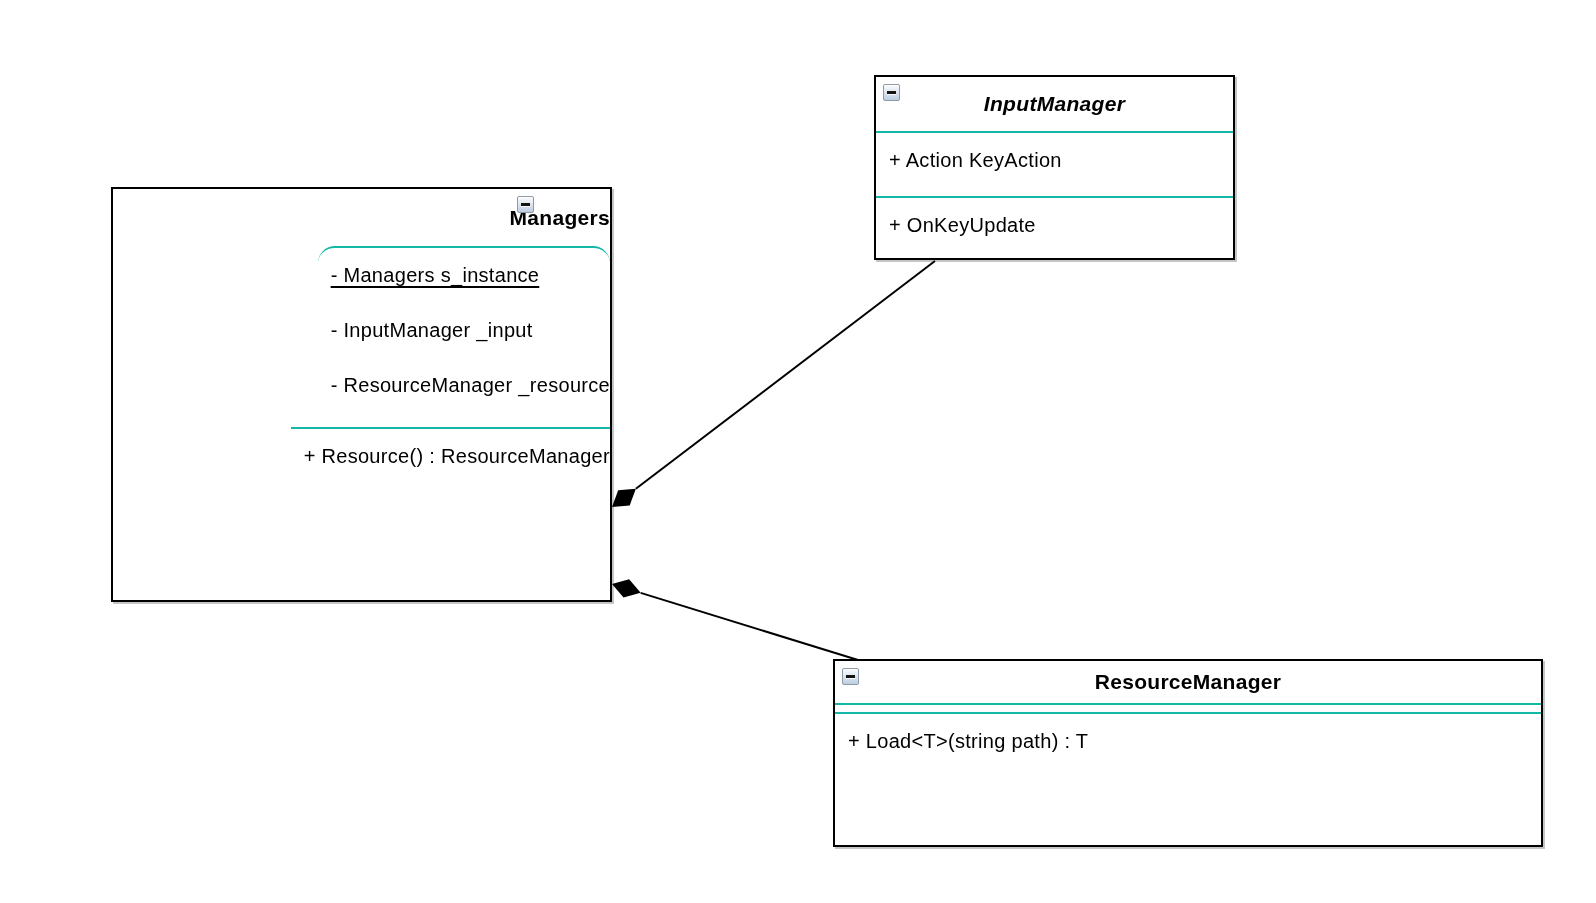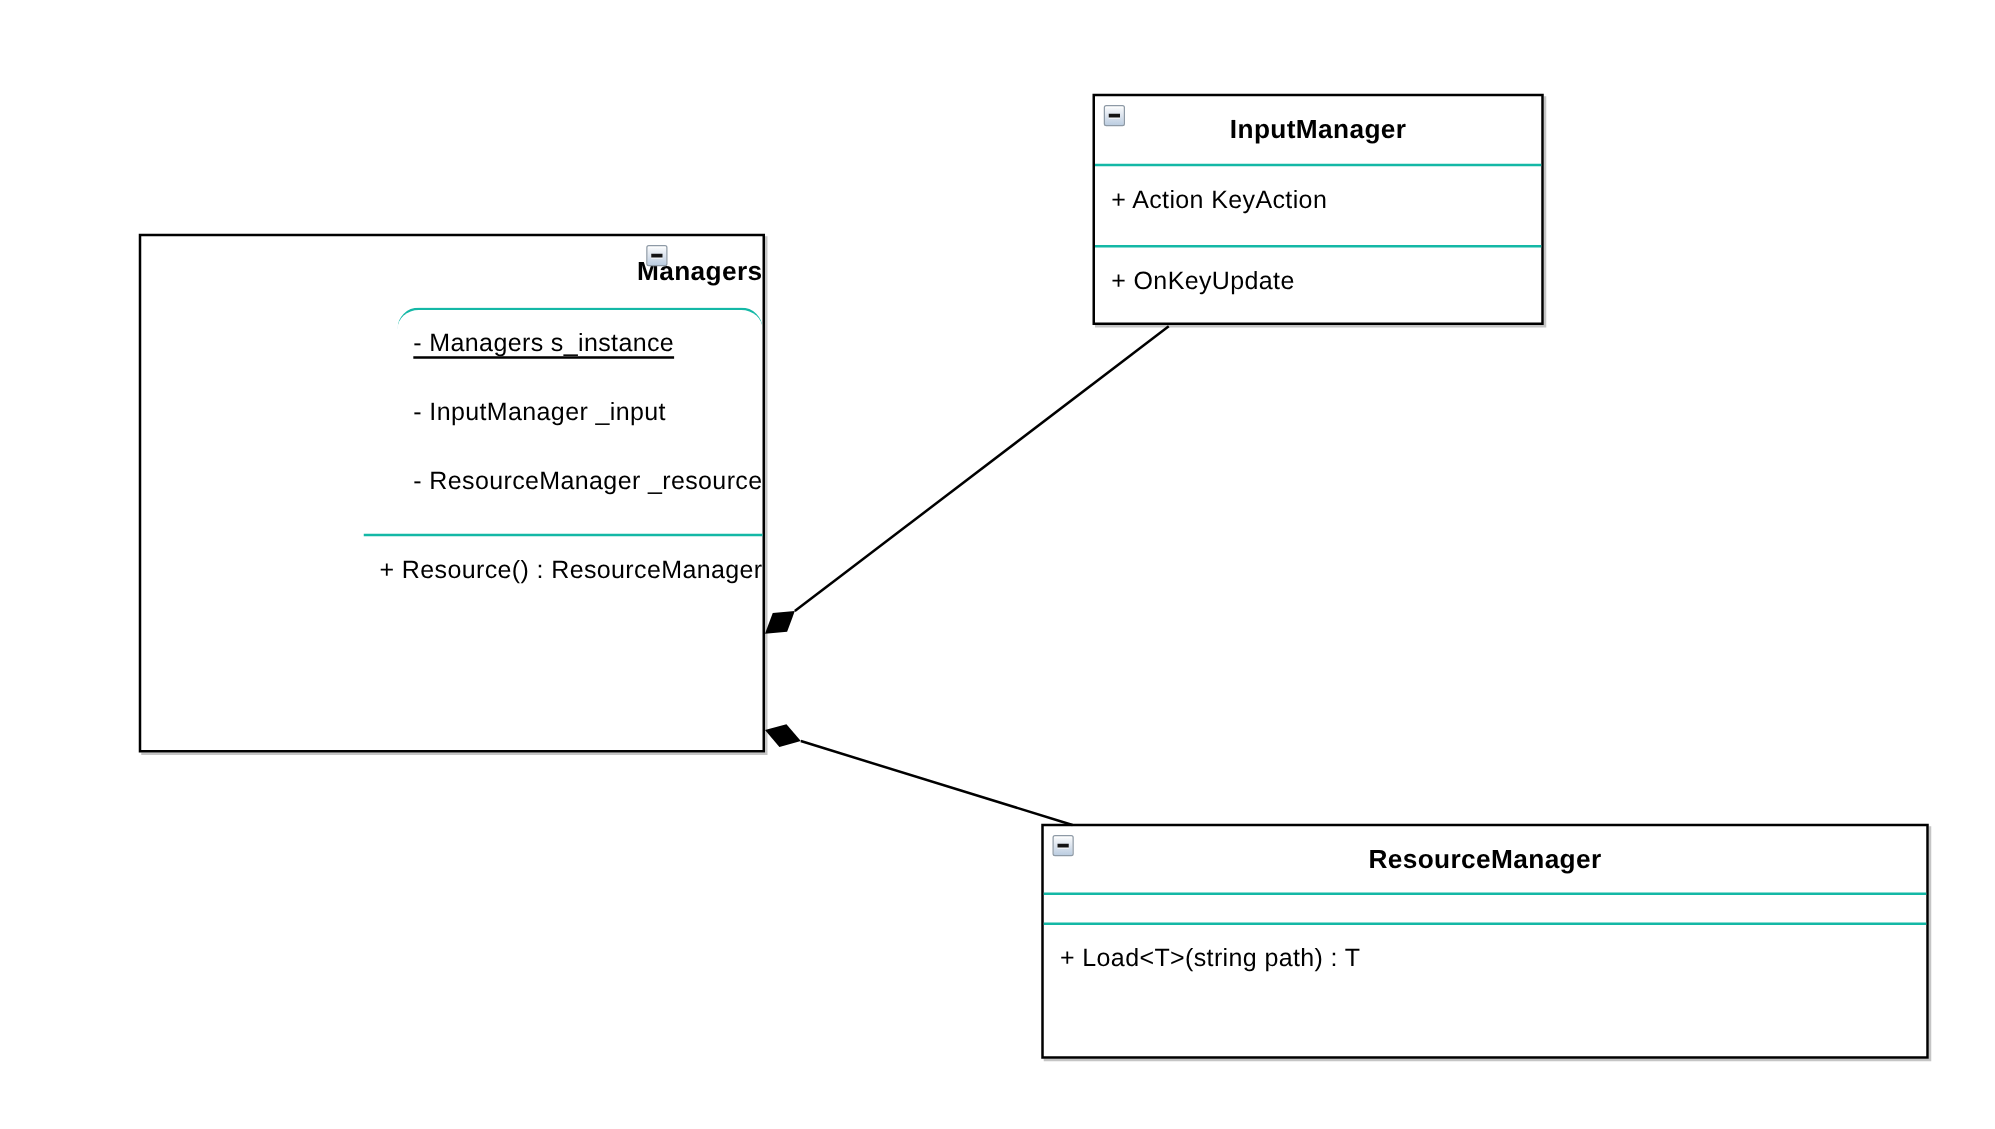--- a/index.html
+++ b/index.html
@@ -116,38 +116,38 @@
         <div class="member-row underline">- Managers s_instance</div>
         <div class="member-row">- InputManager _input</div>
         <div class="member-row">- ResourceManager _resource</div>
       </div>
       <div class="compartment" style="height: 6px;"></div>
       <div class="compartment" style="height: 171px;">
         <div class="member-row">+ Resource() : ResourceManager</div>
       </div>
     </div>
     <div class="class-box" style="left: 874px; top: 75px; width: 361px; height: 185px;">
-      <div class="title-bar" style="height: 54px;">
+      <div class="title-bar" style="height: 54px; font-style: italic;">
         <div class="collapse-btn">
           <div class="minus-glyph"></div>
         </div>
         <span>InputManager</span>
       </div>
       <div class="compartment" style="height: 63px;">
         <div class="member-row">+ Action KeyAction</div>
       </div>
       <div class="compartment" style="height: 60px; text-align: right;">
         <div class="member-row">+ OnKeyUpdate</div>
       </div>
     </div>
     <div class="class-box" style="left: 833px; top: 659px; width: 710px; height: 188px;">
-      <div class="title-bar" style="height: 53px;">
+      <div class="title-bar" style="height: 42px;">
         <div class="collapse-btn">
           <div class="minus-glyph"></div>
         </div>
         <span>ResourceManager</span>
       </div>
       <div class="compartment" style="height: 7px;"></div>
-      <div class="compartment" style="height: 120px; margin-top: 16px;">
+      <div class="compartment" style="height: 120px;">
         <div class="member-row">+ Load&lt;T&gt;(string path) : T</div>
       </div>
     </div>
   </div>
 
 </body></html>

